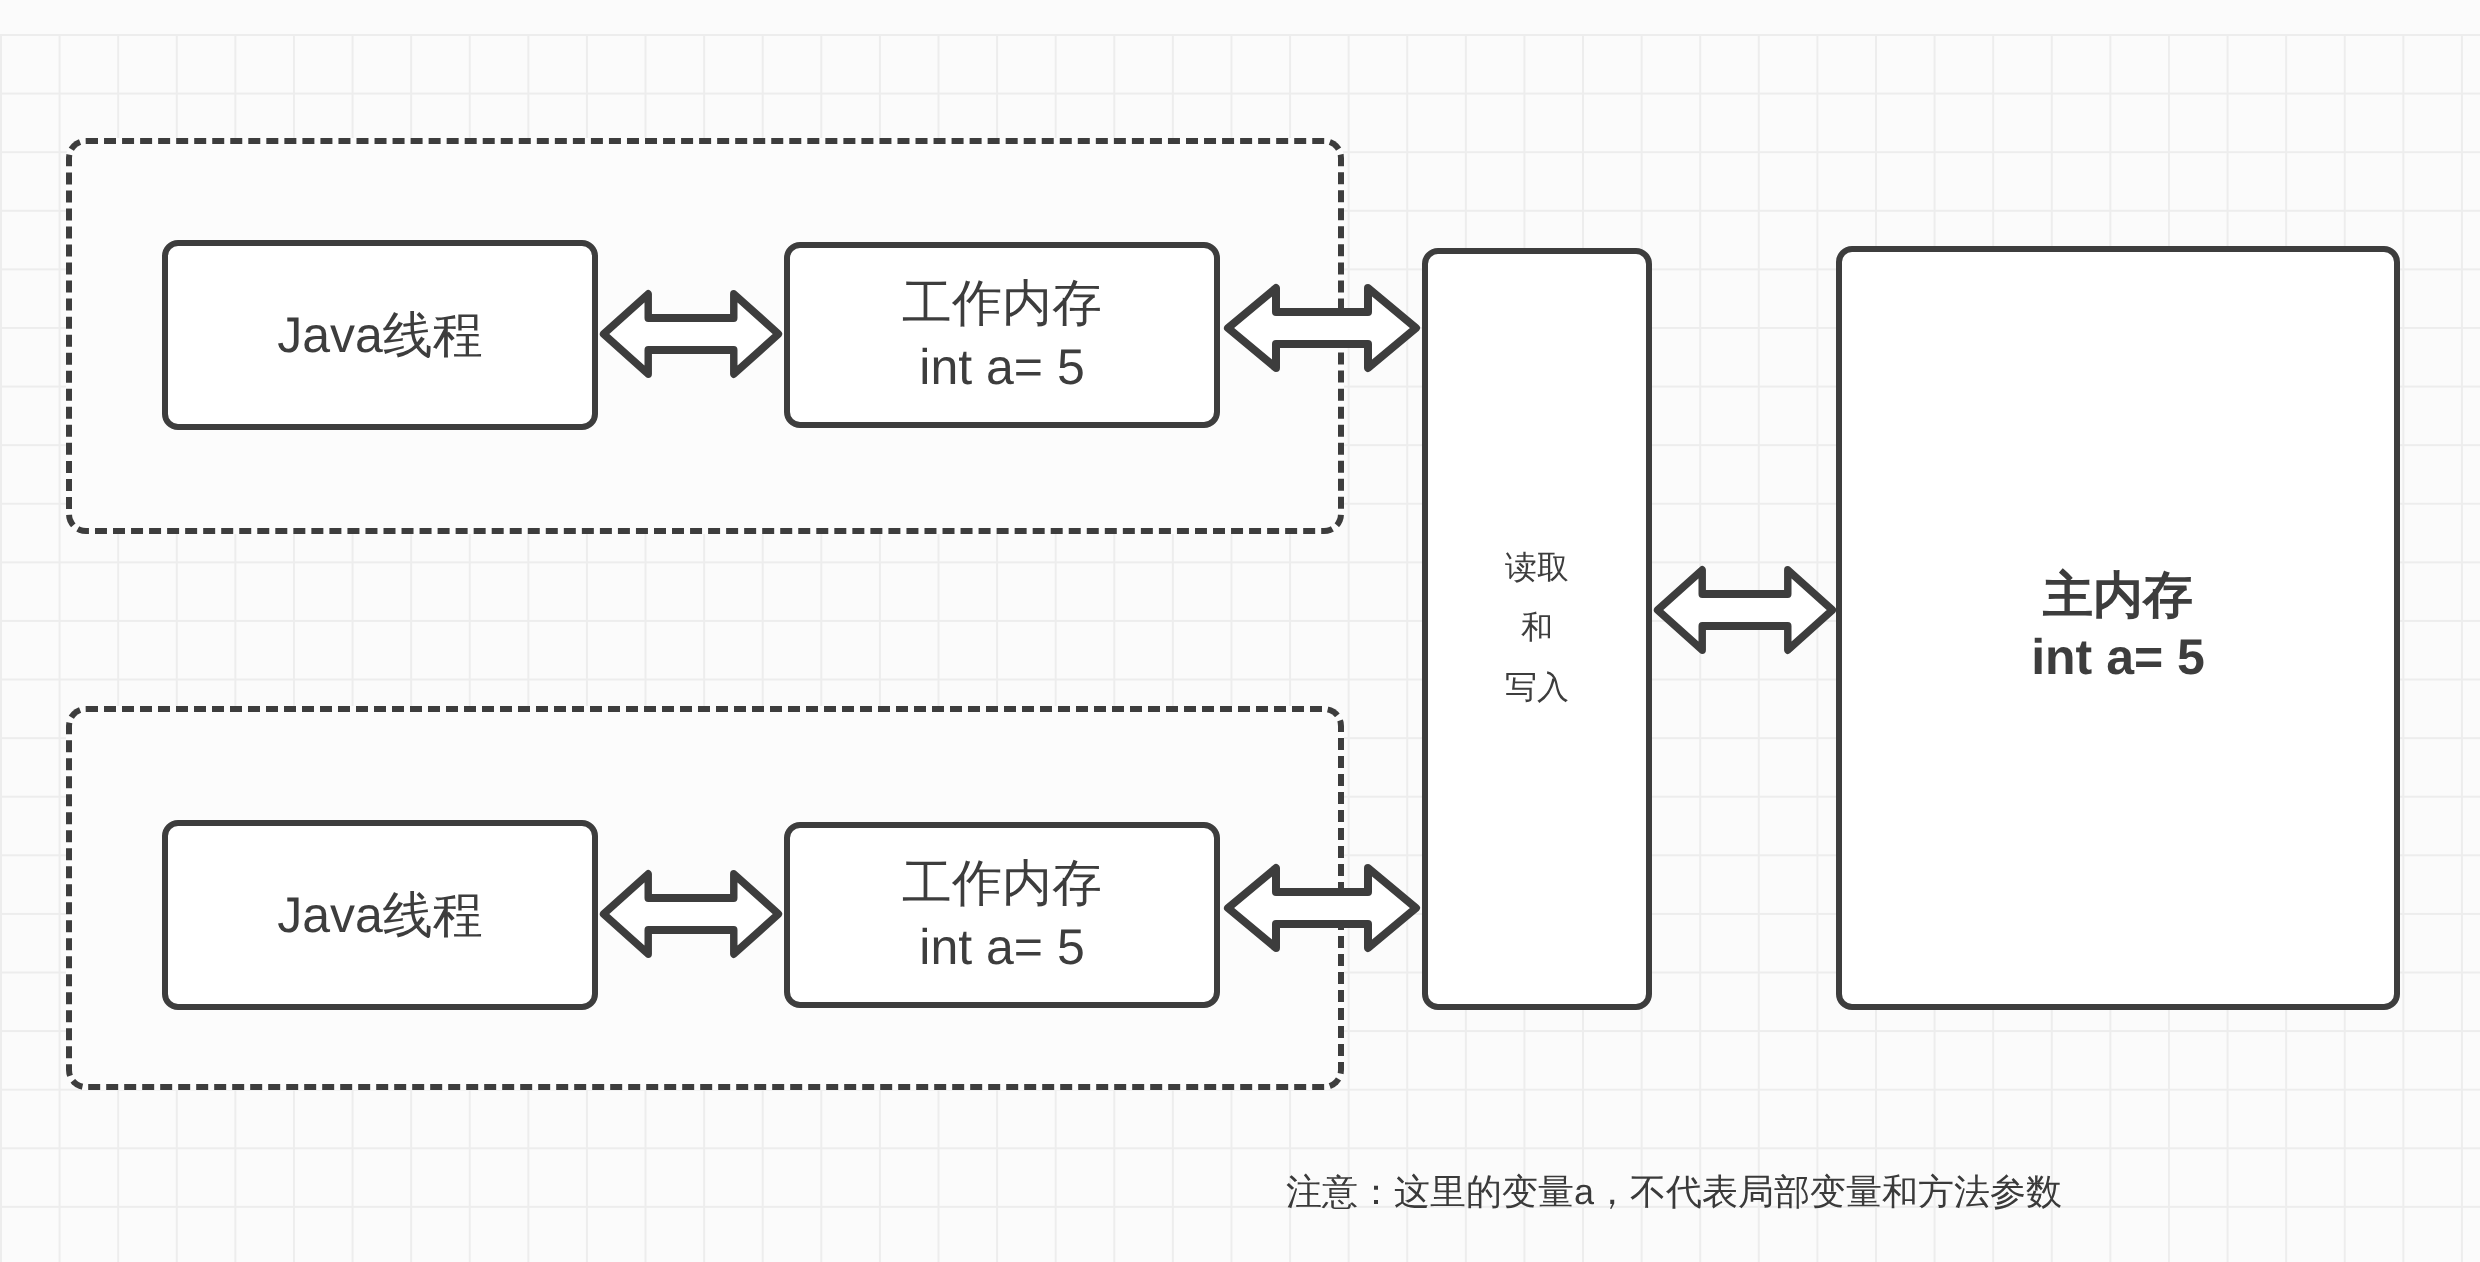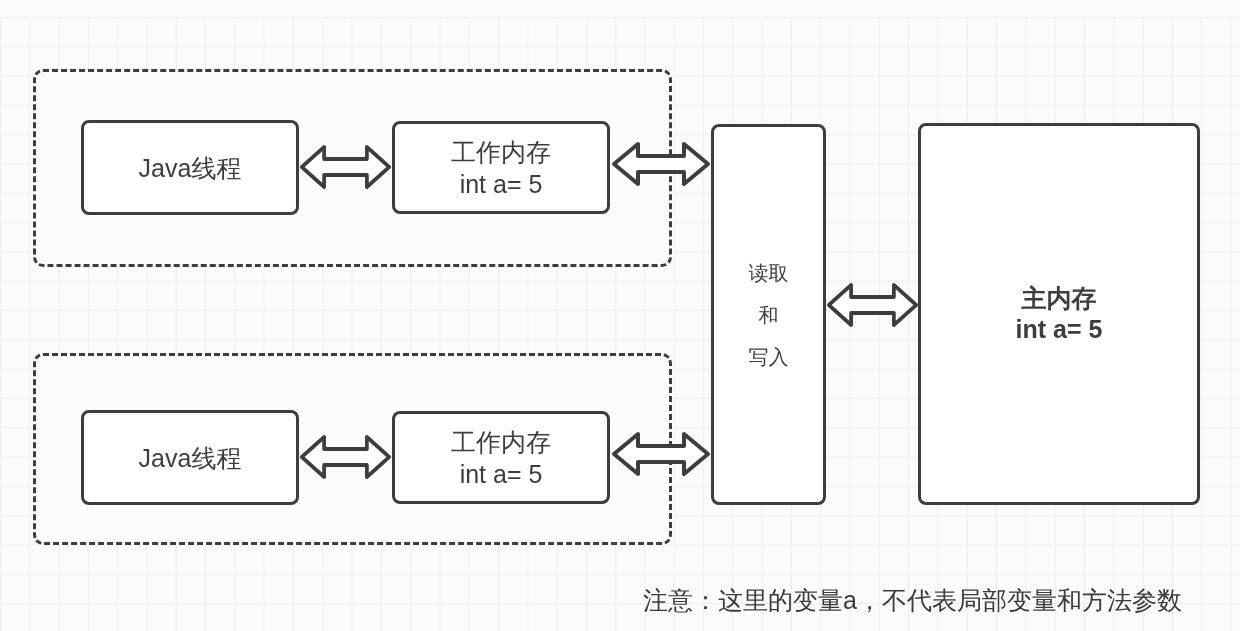--- a/index.html
+++ b/index.html
@@ -29,25 +29,25 @@
     background: #ffffff;
     display: flex;
     flex-direction: column;
     align-items: center;
     justify-content: center;
     text-align: center;
     font-size: 25px;
     line-height: 32px;
   }
   .node .line { white-space: nowrap; }
-  .rw { line-height: 30px; font-size: 20px; gap: 12px; }
+  .rw { line-height: 30px; font-size: 16px; }
   .mm { line-height: 31px; }
   .arrow { display: block; }
   .note {
-    font-size: 25px;
+    font-size: 18px;
     white-space: nowrap;
     color: #3a3a3a;
   }
 </style>
 </head>
 <body>
 
 <div class="stage">
 
   <div class="abs group" style="left:33px; top:52px; width:639px; height:198px;"></div>

